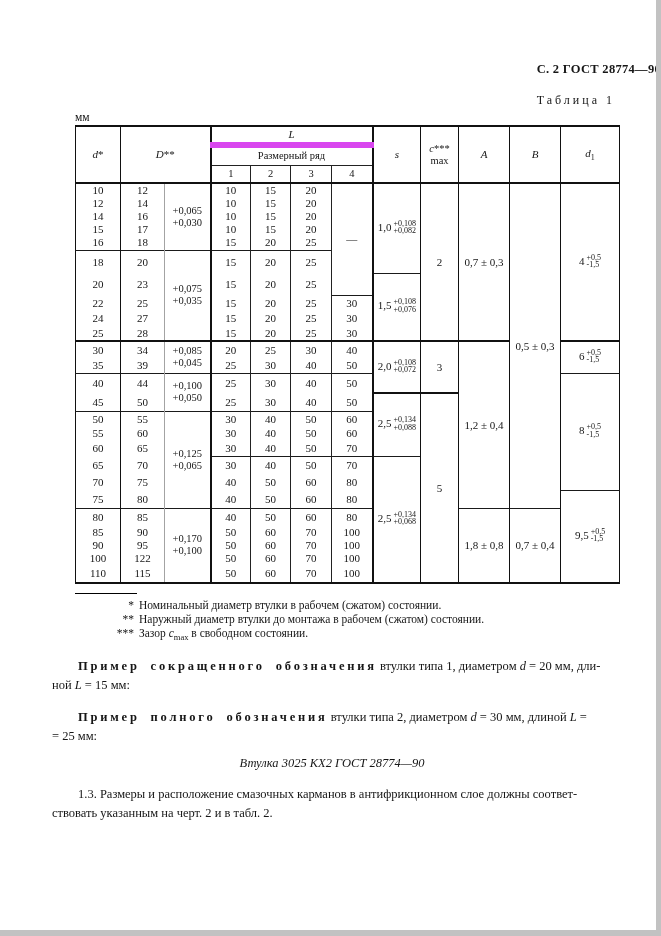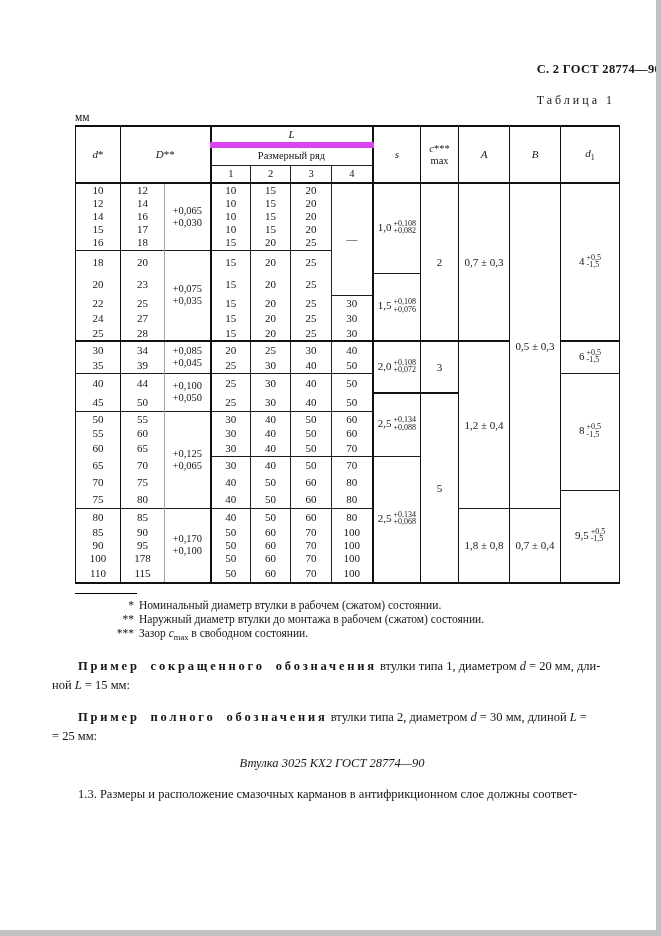--- a/index.html
+++ b/index.html
@@ -329,21 +329,21 @@
         <tr style="height: 13px;">
           <td class="c-d">90</td>
           <td class="c-Dv">95</td>
           <td class="c-L1">50</td>
           <td class="c-L2">60</td>
           <td class="c-L3">70</td>
           <td class="c-L4">100</td>
         </tr>
         <tr style="height: 13px;">
           <td class="c-d">100</td>
-          <td class="c-Dv">178</td>
+          <td class="c-Dv">122</td>
           <td class="c-L1">50</td>
           <td class="c-L2">60</td>
           <td class="c-L3">70</td>
           <td class="c-L4">100</td>
         </tr>
         <tr style="height: 19px;">
           <td class="c-d">110</td>
           <td class="c-Dv">115</td>
           <td class="c-L1">50</td>
           <td class="c-L2">60</td>
@@ -369,17 +369,17 @@
       </div>
   </div>
 
   <p class="para"><span class="sp">Пример сокращенного обозначения</span><span> втулки типа 1, диаметром </span><i>d</i><span> = 20 мм, дли-</span><br><span>ной </span><i>L</i><span> = 15 мм:</span></p>
 
 
   <p class="para"><span class="sp">Пример полного обозначения</span><span> втулки типа 2, диаметром </span><i>d</i><span> = 30 мм, длиной </span><i>L</i><span> =</span><br><span>= 25 мм:</span></p>
 
   <div class="desig">Втулка 3025 КХ2 ГОСТ 28774—90</div>
 
-  <p class="para"><span>1.3. Размеры и расположение смазочных карманов в антифрикционном слое должны соответ-</span><br></p>
+  <p class="para"><span>1.3. Размеры и расположение смазочных карманов в антифрикционном слое должны соответ-</span><br><span>ствовать указанным на черт. 2 и в табл. 2.</span></p>
 
   <div class="scan-edge-r"></div>
   <div class="scan-edge-b"></div>
 </div>
 
 </body></html>

